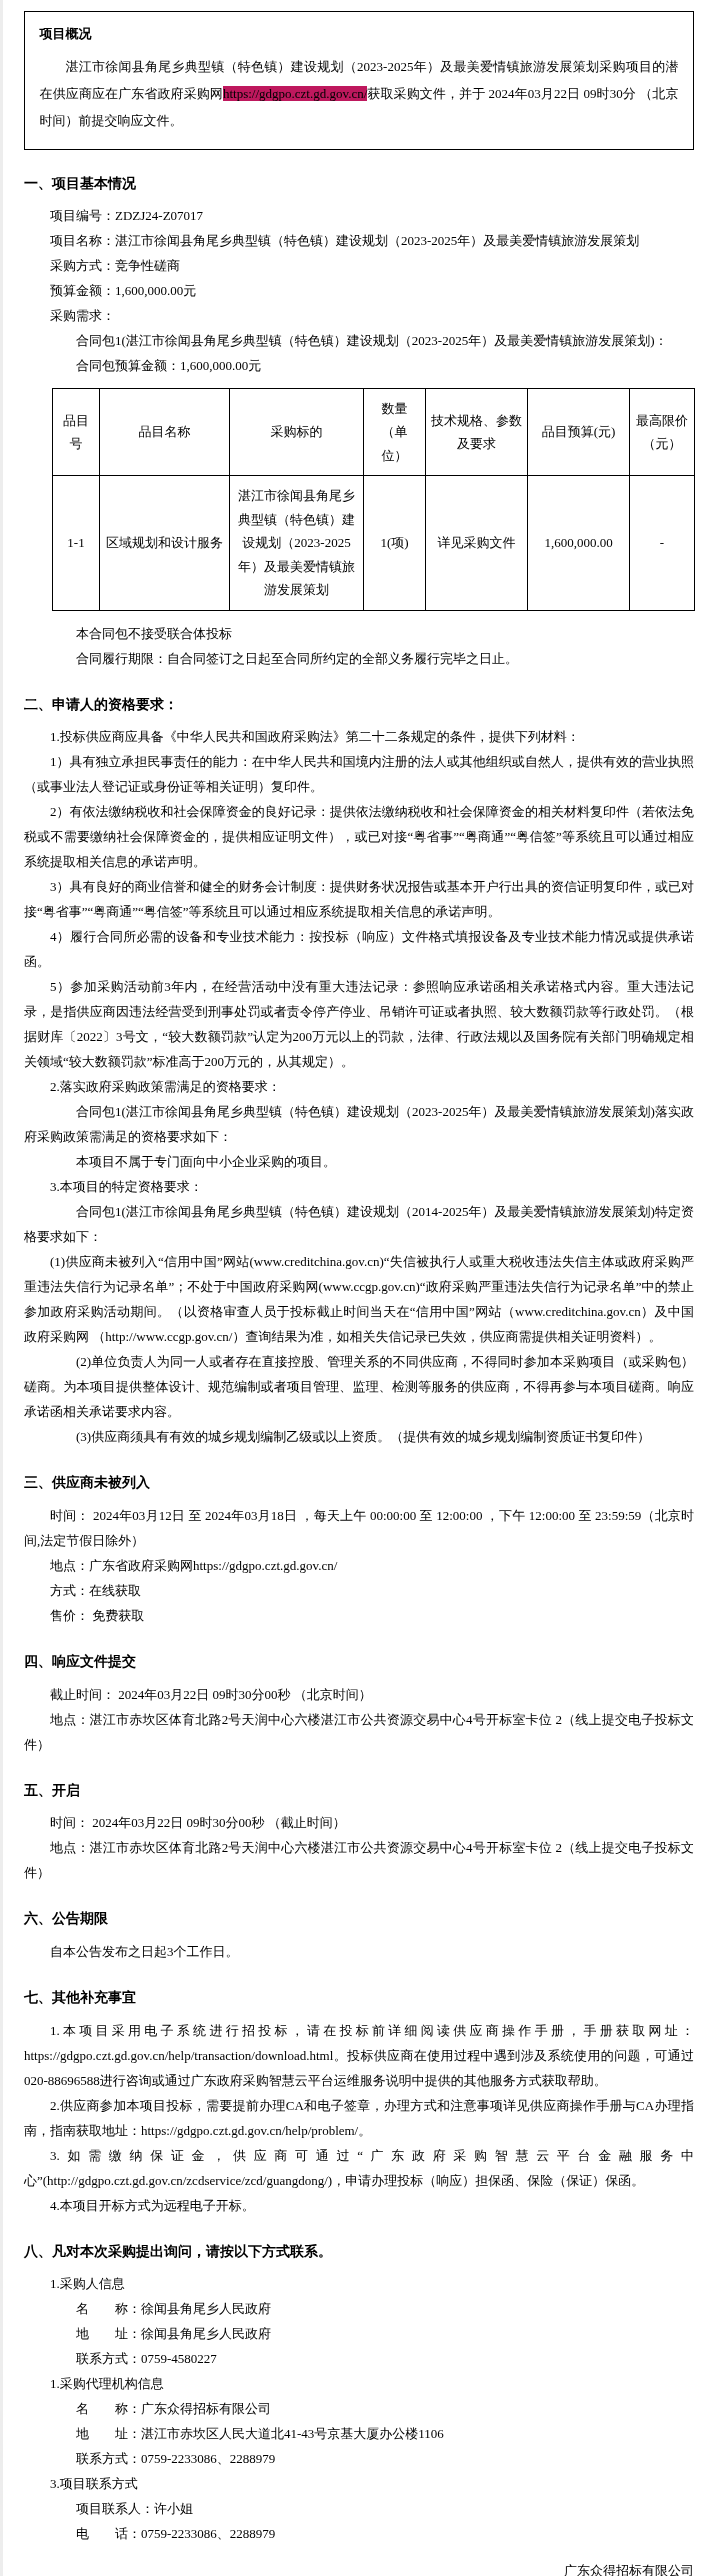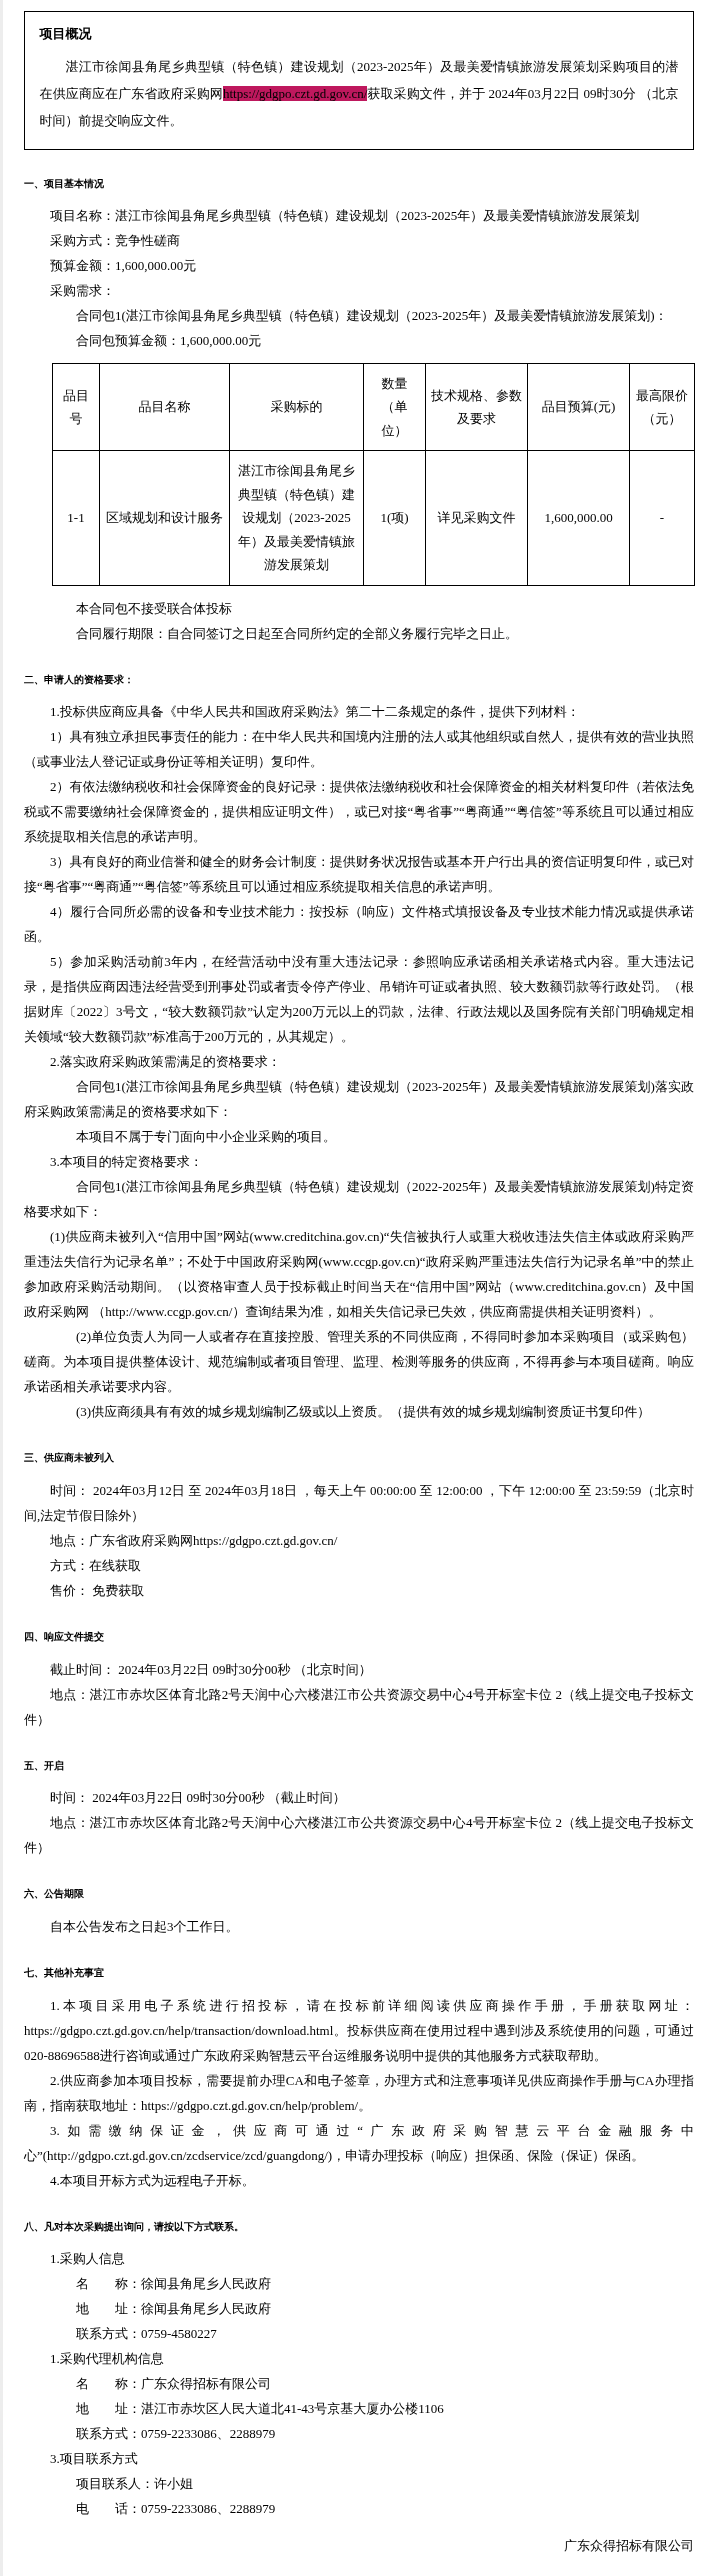--- a/index.html
+++ b/index.html
@@ -28,21 +28,21 @@
   .ov-text {
     margin: 8px 0 0 0;
     font-size: 13px;
     line-height: 27px;
     text-indent: 2em;
     text-align: justify;
   }
   .hl { background: #be185d; }
   
   .sec-h {
-    font-size: 10px;
+    font-size: 14px;
     font-weight: bold;
     line-height: 21px;
     margin: 23px 0 9.7px 0;
   }
   .para {
     font-size: 13px;
     line-height: 25px;
     margin: 0;
     text-indent: 2em;
     text-align: justify;
@@ -78,20 +78,21 @@
 
 <div class="page">
 
   <div class="overview-box">
     <div class="ov-title">项目概况</div>
     <p class="ov-text"><span>湛江市徐闻县角尾乡典型镇（特色镇）建设规划（2023-2025年）及最美爱情镇旅游发展策划采购项目的潜在供应商应在广东省政府采购网</span><span class="hl">https://gdgpo.czt.gd.gov.cn/</span><span>获取采购文件，并于 2024年03月22日 09时30分 （北京时间）前提交响应文件。</span></p>
   </div>
 
   <section>
     <h2 class="sec-h">一、项目基本情况</h2>
+    <p class="para">项目编号：ZDZJ24-Z07017</p>
     <p class="para">项目名称：湛江市徐闻县角尾乡典型镇（特色镇）建设规划（2023-2025年）及最美爱情镇旅游发展策划</p>
     <p class="para">采购方式：竞争性磋商</p>
     <p class="para">预算金额：1,600,000.00元</p>
     <p class="para">采购需求：</p>
     <p class="para in4">合同包1(湛江市徐闻县角尾乡典型镇（特色镇）建设规划（2023-2025年）及最美爱情镇旅游发展策划)：</p>
     <p class="para in4">合同包预算金额：1,600,000.00元</p>
 
     <table class="items-table">
       <colgroup>
         <col style="width:47px">
@@ -135,21 +136,21 @@
     <p class="para">1.投标供应商应具备《中华人民共和国政府采购法》第二十二条规定的条件，提供下列材料：</p>
     <p class="para">1）具有独立承担民事责任的能力：在中华人民共和国境内注册的法人或其他组织或自然人，提供有效的营业执照（或事业法人登记证或身份证等相关证明）复印件。</p>
     <p class="para">2）有依法缴纳税收和社会保障资金的良好记录：提供依法缴纳税收和社会保障资金的相关材料复印件（若依法免税或不需要缴纳社会保障资金的，提供相应证明文件），或已对接“粤省事”“粤商通”“粤信签”等系统且可以通过相应系统提取相关信息的承诺声明。</p>
     <p class="para">3）具有良好的商业信誉和健全的财务会计制度：提供财务状况报告或基本开户行出具的资信证明复印件，或已对接“粤省事”“粤商通”“粤信签”等系统且可以通过相应系统提取相关信息的承诺声明。</p>
     <p class="para">4）履行合同所必需的设备和专业技术能力：按投标（响应）文件格式填报设备及专业技术能力情况或提供承诺函。</p>
     <p class="para">5）参加采购活动前3年内，在经营活动中没有重大违法记录：参照响应承诺函相关承诺格式内容。重大违法记录，是指供应商因违法经营受到刑事处罚或者责令停产停业、吊销许可证或者执照、较大数额罚款等行政处罚。（根据财库〔2022〕3号文，“较大数额罚款”认定为200万元以上的罚款，法律、行政法规以及国务院有关部门明确规定相关领域“较大数额罚款”标准高于200万元的，从其规定）。</p>
     <p class="para">2.落实政府采购政策需满足的资格要求：</p>
     <p class="para in4">合同包1(湛江市徐闻县角尾乡典型镇（特色镇）建设规划（2023-2025年）及最美爱情镇旅游发展策划)落实政府采购政策需满足的资格要求如下：</p>
     <p class="para in4">本项目不属于专门面向中小企业采购的项目。</p>
     <p class="para">3.本项目的特定资格要求：</p>
-    <p class="para in4">合同包1(湛江市徐闻县角尾乡典型镇（特色镇）建设规划（2022-2025年）及最美爱情镇旅游发展策划)特定资格要求如下：</p>
+    <p class="para in4">合同包1(湛江市徐闻县角尾乡典型镇（特色镇）建设规划（2014-2025年）及最美爱情镇旅游发展策划)特定资格要求如下：</p>
     <p class="para">(1)供应商未被列入“信用中国”网站(www.creditchina.gov.cn)“失信被执行人或重大税收违法失信主体或政府采购严重违法失信行为记录名单”；不处于中国政府采购网(www.ccgp.gov.cn)“政府采购严重违法失信行为记录名单”中的禁止参加政府采购活动期间。（以资格审查人员于投标截止时间当天在“信用中国”网站（www.creditchina.gov.cn）及中国政府采购网 （http://www.ccgp.gov.cn/）查询结果为准，如相关失信记录已失效，供应商需提供相关证明资料）。</p>
     <p class="para in4">(2)单位负责人为同一人或者存在直接控股、管理关系的不同供应商，不得同时参加本采购项目（或采购包）磋商。为本项目提供整体设计、规范编制或者项目管理、监理、检测等服务的供应商，不得再参与本项目磋商。响应承诺函相关承诺要求内容。</p>
     <p class="para in4">(3)供应商须具有有效的城乡规划编制乙级或以上资质。（提供有效的城乡规划编制资质证书复印件）</p>
   </section>
 
   <section>
     <h2 class="sec-h">三、供应商未被列入</h2>
     <p class="para">时间： 2024年03月12日 至 2024年03月18日 ，每天上午 00:00:00 至 12:00:00 ，下午 12:00:00 至 23:59:59（北京时间,法定节假日除外）</p>
     <p class="para">地点：广东省政府采购网https://gdgpo.czt.gd.gov.cn/</p>
     <p class="para">方式：在线获取</p>

